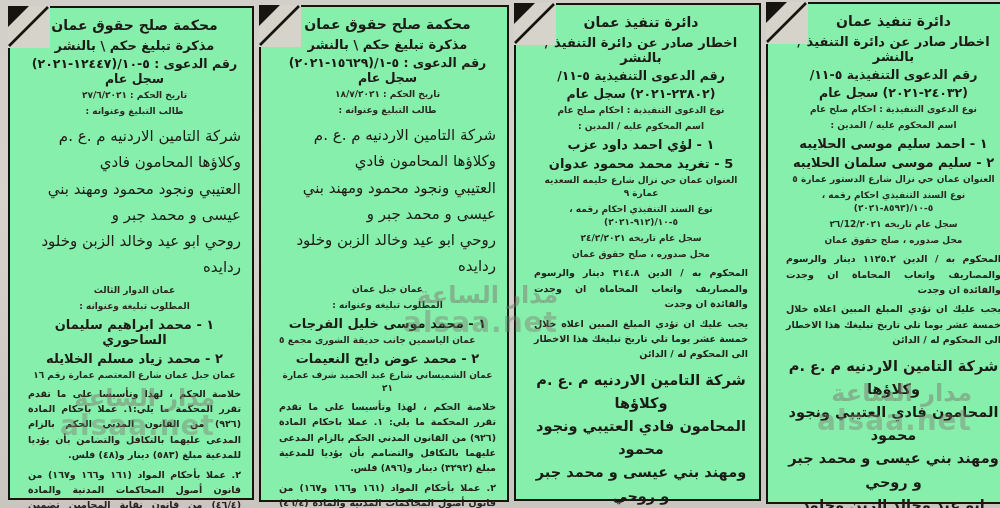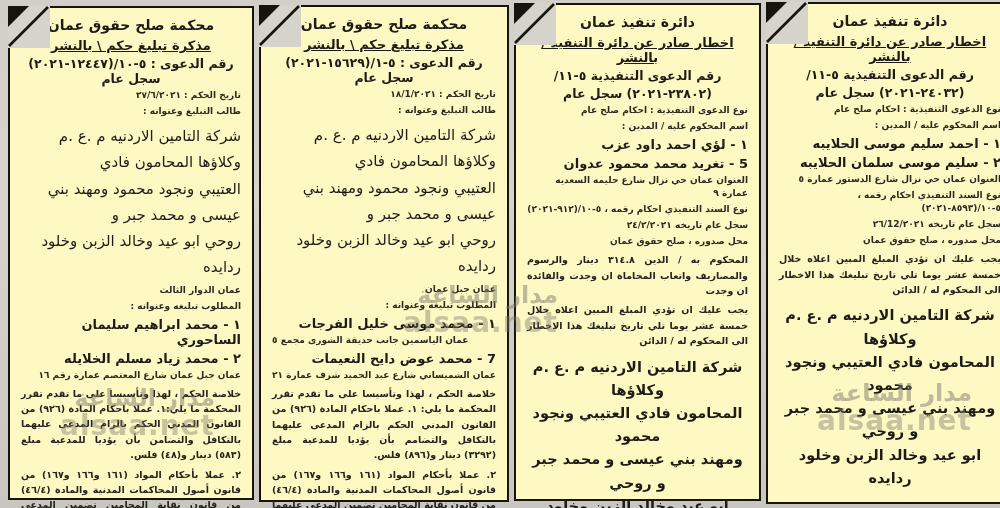--- a/index.html
+++ b/index.html
@@ -3,30 +3,30 @@
 <meta charset="utf-8">
 <style>
   html,body{margin:0;padding:0;}
   body{
     width:1000px;height:508px;overflow:hidden;position:relative;
     background:linear-gradient(180deg,#d2cfc8 0%,#d6d3cb 40%,#c8c6bf 100%);
     font-family:"DejaVu Sans",sans-serif;
   }
   .box{
     position:absolute;box-sizing:border-box;
-    background:#fef9c3;border:2.5px solid #16140f;
-    padding:4px 11px 4px 11px;direction:rtl;color:#1d1b16;
+    background:#86efac;border:2.5px solid #16140f;
+    padding:4px 11px 4px 18px;direction:rtl;color:#1d1b16;
   }
   .corner{position:absolute;top:-2.5px;left:-2.5px;width:42px;height:42px;z-index:2;}
   .t-court{font-size:14px;font-weight:bold;text-align:center;margin-top:5px;}
-  .t-doc{font-size:13px;font-weight:bold;text-align:center;margin-top:5px;text-decoration:underline;}
+  .t-doc{font-size:13px;font-weight:bold;text-align:center;margin-top:5px;}
   .t-case{font-size:12.5px;font-weight:bold;text-align:center;margin-top:3px;}
-  .sm{font-size:9px;font-weight:bold;text-align:right;margin-top:3px;line-height:1.45;color:#2b2922;}
+  .sm{font-size:9px;font-weight:bold;text-align:center;margin-top:3px;line-height:1.45;color:#2b2922;}
   .para{font-size:9.5px;font-weight:bold;text-align:justify;line-height:1.62;margin-top:4px;color:#25231d;}
-  .name{font-size:13px;font-weight:bold;margin-top:4px;}
+  .name{font-size:13px;font-weight:bold;text-align:center;margin-top:4px;}
   .creditor{font-size:14.5px;font-weight:bold;text-align:center;white-space:pre-line;line-height:1.6;margin-top:7px;}
   .company{font-size:15px;font-weight:normal;white-space:pre-line;line-height:1.75;margin-top:5px;}
   .watermark{position:absolute;z-index:6;text-align:right;pointer-events:none;}
   .wm-ar{font-size:24px;font-weight:bold;color:rgba(126,122,110,0.50);line-height:1.1;}
   .wm-en{font-size:28px;font-weight:bold;letter-spacing:1px;color:rgba(126,122,110,0.42);margin-top:-2px;font-family:"DejaVu Sans",sans-serif;}
 </style>
 </head>
 <body>
 
 <div class="box" style="left:766px;top:2px;width:248px;height:502px;">
@@ -40,20 +40,21 @@
   <div class="t-case">رقم الدعوى التنفيذية ٥-١١/</div>
   <div class="t-case">(٢٤٠٣٢-٢٠٢١) سجل عام</div>
   <div class="sm">نوع الدعوى التنفيذية : احكام صلح عام</div>
   <div class="sm">اسم المحكوم عليه / المدين :</div>
   <div class="name">١ - احمد سليم موسى الحلايبه</div>
   <div class="name">٢ - سليم موسى سلمان الحلايبه</div>
   <div class="sm">العنوان عمان حي نزال شارع الدستور عمارة ٥</div>
   <div class="sm">نوع السند التنفيذي احكام رقمه ، ٥-١٠/(٨٥٩٣-٢٠٢١)</div>
   <div class="sm">سجل عام تاريخه ٢٦/12/٢٠٢١</div>
   <div class="sm">محل صدوره ، صلح حقوق عمان</div>
+  <div class="para">المحكوم به / الدين ١١٢٥.٢ دينار والرسوم والمصاريف واتعاب المحاماة ان وجدت والفائدة ان وجدت</div>
   <div class="para">يجب عليك ان تؤدي المبلغ المبين اعلاه خلال خمسة عشر يوما تلي تاريخ تبليغك هذا الاخطار الى المحكوم له / الدائن</div>
   <div class="creditor">شركة التامين الاردنيه م .ع .م وكلاؤها
 المحامون فادي العتيبي ونجود محمود
 ومهند بني عيسى و محمد جبر و روحي
 ابو عيد وخالد الزبن وخلود ردايده</div>
 
 </div>
 
 <div class="box" style="left:514px;top:3px;width:247px;height:498px;">
   <svg class="corner" viewBox="0 0 42 42">
@@ -84,30 +85,30 @@
 
 <div class="box" style="left:259px;top:5px;width:250px;height:497px;">
   <svg class="corner" viewBox="0 0 42 42">
     <rect x="0" y="0" width="42" height="42" fill="#d6d3cb"></rect>
     <polygon points="0,0 21,0 0,21" fill="#16140f"></polygon>
     <line x1="40" y1="1" x2="1" y2="40" stroke="#16140f" stroke-width="2.6"></line>
   </svg>
   <div class="t-court">محكمة صلح حقوق عمان</div>
   <div class="t-doc">مذكرة تبليغ حكم \ بالنشر</div>
   <div class="t-case">رقم الدعوى : ٥-١/(١٥٦٢٩-٢٠٢١)  سجل عام</div>
-  <div class="sm">تاريخ الحكم : ١٨/1/٢٠٢١</div>
+  <div class="sm">تاريخ الحكم : ١٨/٧/٢٠٢١</div>
   <div class="sm">طالب التبليغ وعنوانه :</div>
   <div class="company">شركة التامين الاردنيه م .ع .م وكلاؤها المحامون فادي
 العتيبي ونجود محمود ومهند بني عيسى و محمد جبر و
 روحي ابو عيد وخالد الزبن وخلود ردايده</div>
   <div class="sm">عمان جبل عمان</div>
   <div class="sm">المطلوب تبليغه وعنوانه :</div>
   <div class="name">١ - محمد موسى خليل الفرجات</div>
   <div class="sm" style="text-align:left;">عمان الياسمين جانب حديقة الشورى مجمع ٥</div>
-  <div class="name">7 - محمد عوض دايح النعيمات</div>
+  <div class="name">٢ - محمد عوض دايح النعيمات</div>
   <div class="sm">عمان الشميساني شارع عبد الحميد شرف عمارة ٢١</div>
   <div class="para">خلاصة الحكم ، لهذا وتأسيسا على ما تقدم تقرر المحكمة ما يلي: ١. عملا باحكام المادة (٩٢٦) من القانون المدني الحكم بالزام المدعى عليهما بالتكافل والتضامم بأن يؤديا للمدعية مبلغ (٣٢٩٢) دينار و(٨٩٦) فلس.</div>
   <div class="para">٢. عملا بأحكام المواد (١٦١ و١٦٦ و١٦٧) من قانون أصول المحاكمات المدنية والمادة (٤٦/٤) من قانون نقابة المحامين تضمين المدعى عليهما الرسوم والمصاريف ومبلغ (١٦٥) دينار بدل أتعاب محاماة والفائدة القانونية من تاريخ المطالبة وحتى السداد التام.</div>
 
 </div>
 
 <div class="box" style="left:8px;top:6px;width:246px;height:494px;">
   <svg class="corner" viewBox="0 0 42 42">
     <rect x="0" y="0" width="42" height="42" fill="#d6d3cb"></rect>
     <polygon points="0,0 21,0 0,21" fill="#16140f"></polygon>

